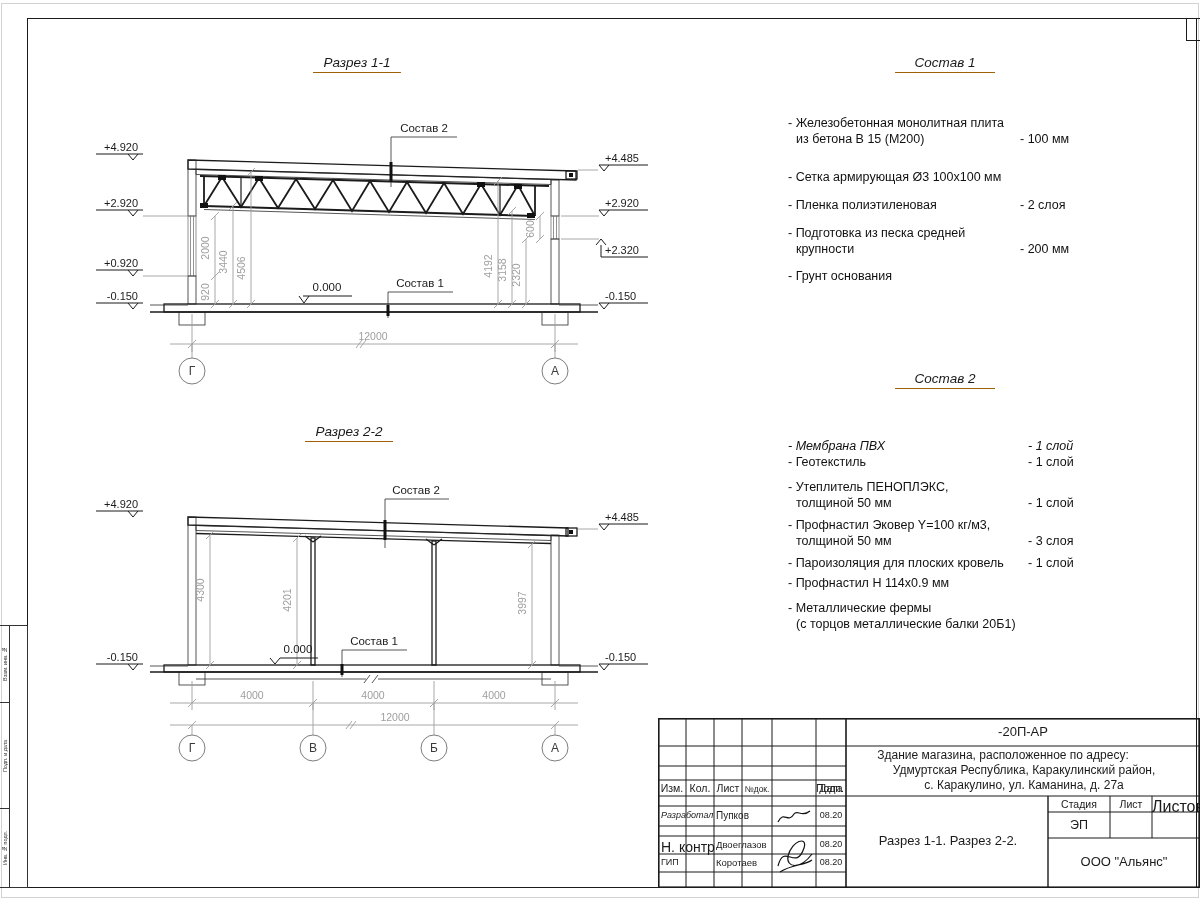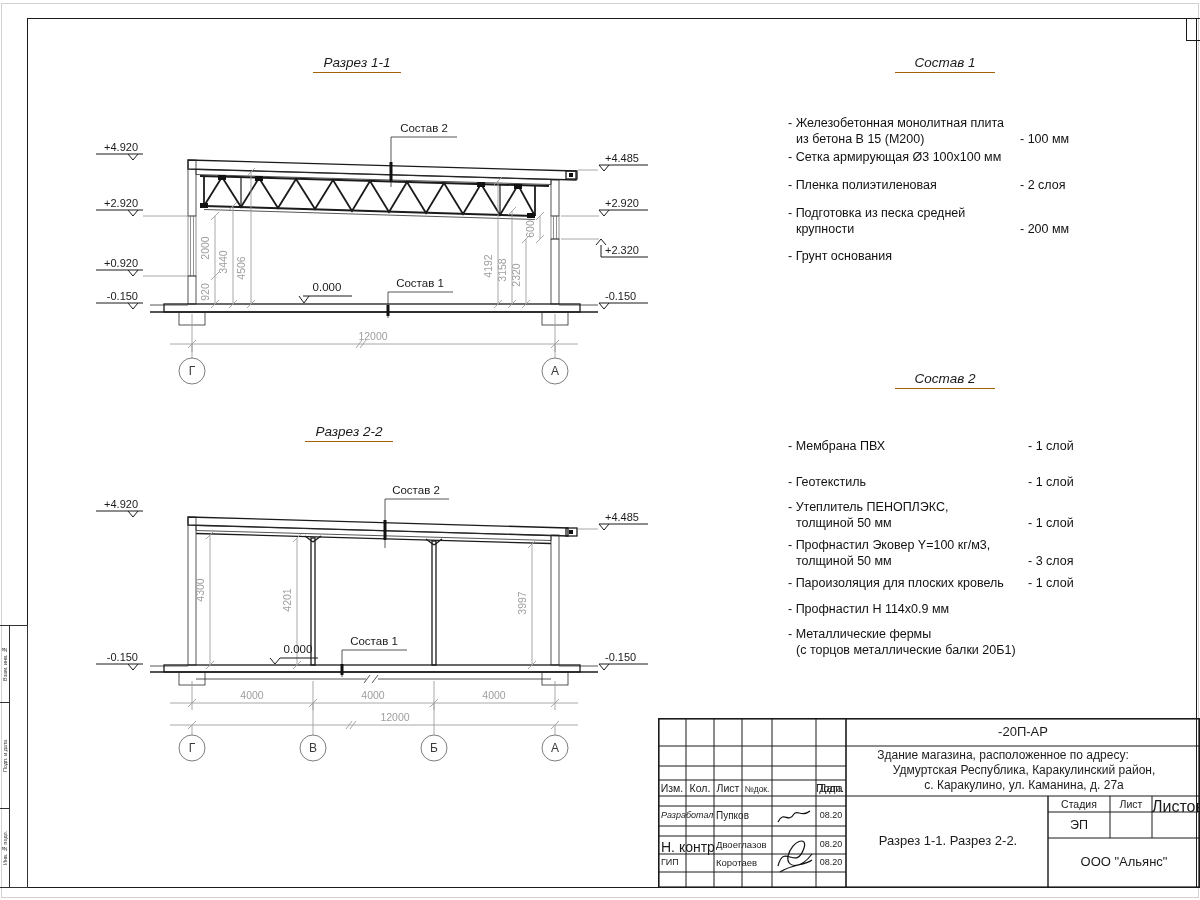--- a/index.html
+++ b/index.html
@@ -387,21 +387,21 @@
       <circle cx="313" cy="748" r="13" class="axcirc"></circle>
       <text class="axtxt" x="313" y="752" text-anchor="middle">В</text>
       <circle cx="434" cy="748" r="13" class="axcirc"></circle>
       <text class="axtxt" x="434" y="752" text-anchor="middle">Б</text>
       <circle cx="555" cy="748" r="13" class="axcirc"></circle>
       <text class="axtxt" x="555" y="752" text-anchor="middle">А</text>
     </g>
   </svg>
 
   <div class="comp" style="left:788px;top:116px;width:302px;">
-    <div class="li" style="margin-bottom:3px;">
+    <div class="li" style="margin-bottom:23px;">
       <div class="li-name">
           <span>- Железобетонная  монолитная плита</span>
           <span class="l2">из бетона В 15 (М200)</span>
         </div>
       <span class="li-val" style="width:70px;">- 100 мм</span>
     </div>
     <div class="li" style="margin-bottom:12px;">
       <div class="li-name">
           <span>- Сетка армирующая Ø3 100х100 мм</span>
         </div>
@@ -422,21 +422,21 @@
     </div>
     <div class="li">
       <div class="li-name">
           <span>- Грунт основания</span>
         </div>
       <span class="li-val" style="width:70px;"></span>
     </div>
   </div>
 
   <div class="comp" style="left:788px;top:439px;width:308px;">
-    <div class="li" style="margin-bottom:20px;">
+    <div class="li" style="margin-bottom:0;font-style:italic;">
       <div class="li-name">
           <span>- Мембрана ПВХ</span>
         </div>
       <span class="li-val" style="width:68px;">- 1 слой</span>
     </div>
     <div class="li" style="margin-bottom:10px;">
       <div class="li-name">
           <span>- Геотекстиль</span>
         </div>
       <span class="li-val" style="width:68px;">- 1 слой</span>
@@ -448,21 +448,21 @@
         </div>
       <span class="li-val" style="width:68px;">- 1 слой</span>
     </div>
     <div class="li" style="margin-bottom:7px;">
       <div class="li-name">
           <span>- Профнастил Эковер Y=100 кг/м3,</span>
           <span class="l2">толщиной 50 мм</span>
         </div>
       <span class="li-val" style="width:68px;">- 3 слоя</span>
     </div>
-    <div class="li" style="margin-bottom:10px;">
+    <div class="li" style="margin-bottom:4px;">
       <div class="li-name">
           <span>- Пароизоляция для плоских кровель</span>
         </div>
       <span class="li-val" style="width:68px;">- 1 слой</span>
     </div>
     <div class="li" style="margin-bottom:10px;">
       <div class="li-name">
           <span>- Профнастил Н 114х0.9 мм</span>
         </div>
       <span class="li-val" style="width:68px;"></span>

